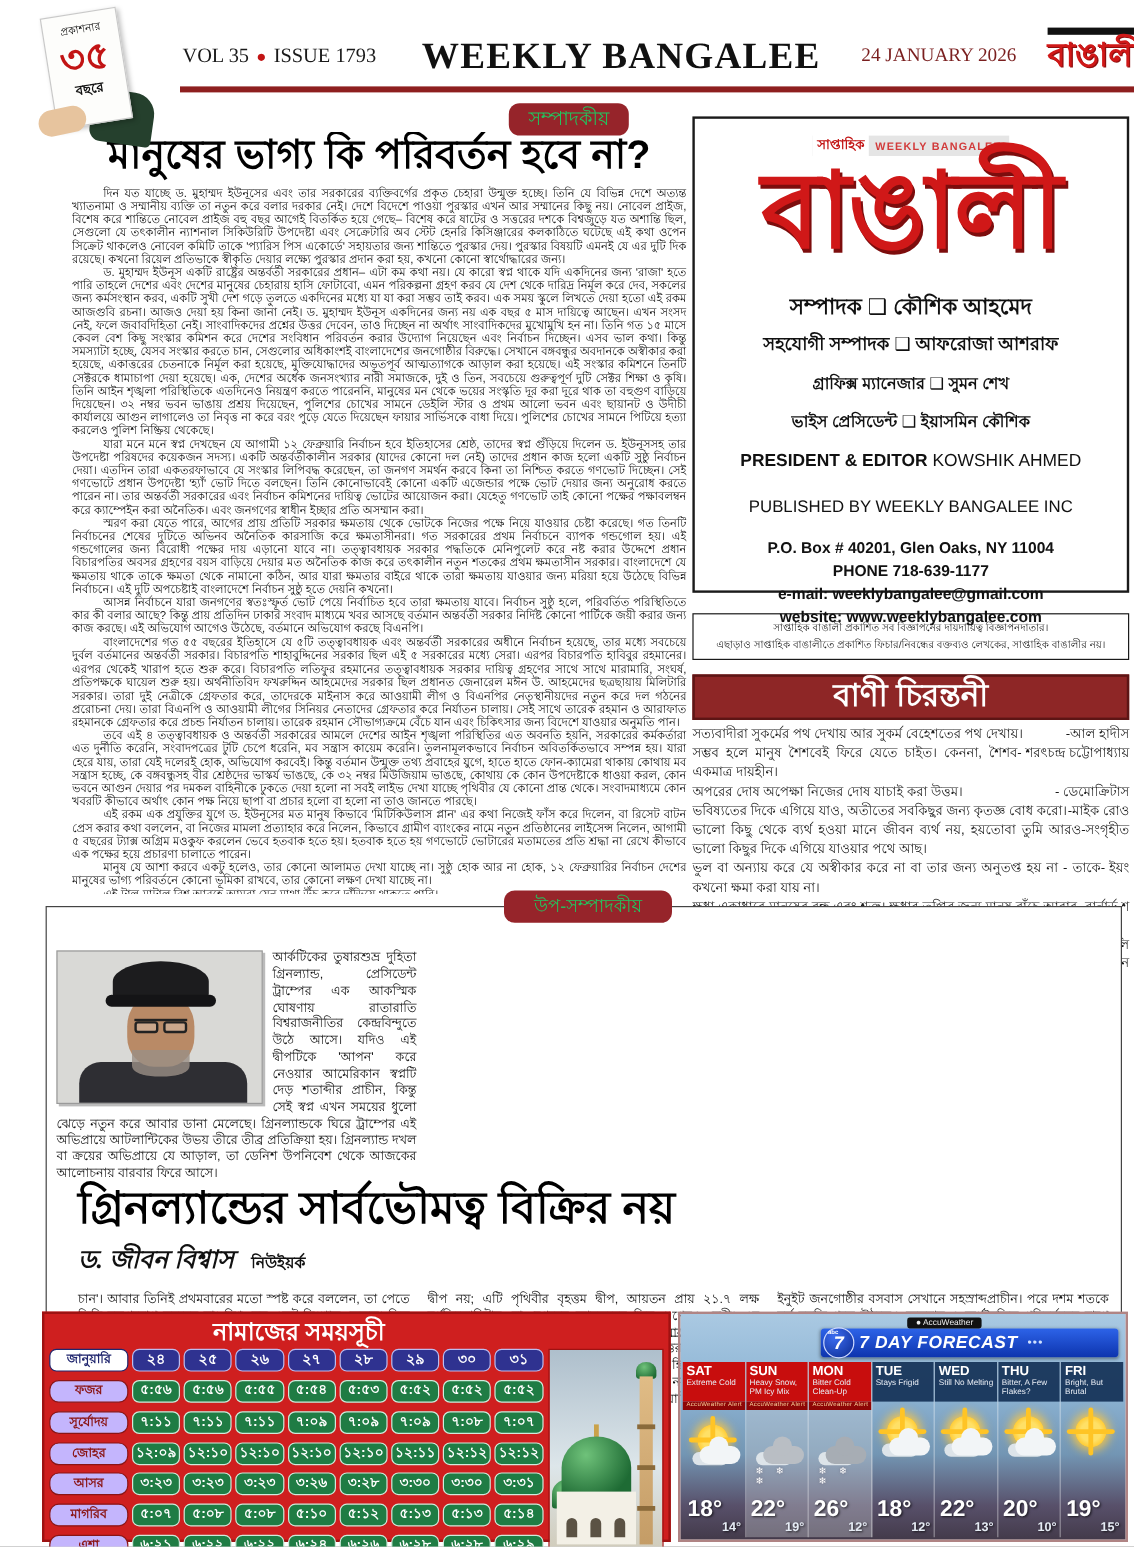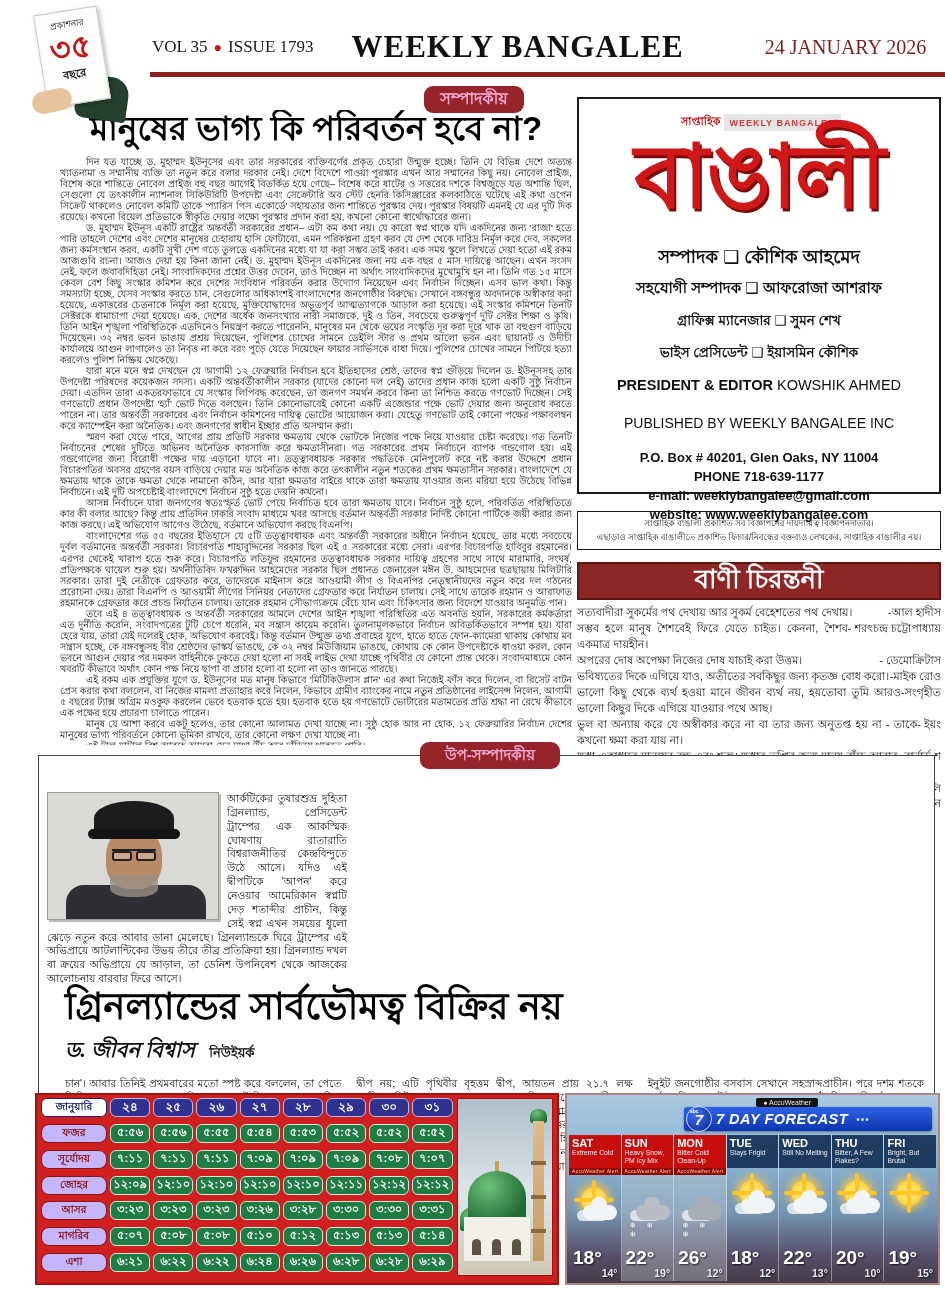--- a/index.html
+++ b/index.html
@@ -13,27 +13,27 @@
   .hand-paper { position:absolute; left:28px; top:6px; width:64px; height:94px; background:#fdfdfb; border:1px solid #c9c9c9; transform:rotate(-9deg); box-shadow:2px 2px 4px rgba(0,0,0,.25); text-align:center; padding-top:6px; }
   .hand-paper .t1 { font-size:9px; color:#111; }
   .hand-paper .t2 { font-size:32px; font-weight:bold; color:#c21414; line-height:1.05; }
   .hand-paper .t3 { font-size:11px; font-weight:bold; color:#111; }
   .hand-sleeve { position:absolute; right:14px; bottom:2px; width:52px; height:44px; background:#25402d; border-radius:10px 18px 4px 10px; transform:rotate(8deg); }
   .hand-skin { position:absolute; left:20px; bottom:10px; width:40px; height:22px; background:#e7c49e; border-radius:12px; transform:rotate(-12deg); }
   .hdr-row { position:absolute; left:152px; right:8px; top:22px; height:50px; display:flex; align-items:center; }
   .vol-issue { font-family:"Liberation Serif","DejaVu Serif",serif; font-size:17px; color:#1a1a1a; white-space:nowrap; }
   .vol-dot { color:#c21414; font-size:14px; padding:0 6px; }
   .masthead-title { font-family:"Liberation Serif","DejaVu Serif",serif; font-weight:bold; font-size:31px; letter-spacing:1px; color:#111; margin:0 34px 0 38px; white-space:nowrap; }
-  .hdr-date { font-family:"Liberation Serif","DejaVu Serif",serif; font-size:20px; color:#7a1f1f; white-space:nowrap; margin-right:26px;margin-left:47px; }
+  .hdr-date { font-family:"Liberation Serif","DejaVu Serif",serif; font-size:16px; color:#7a1f1f; white-space:nowrap; margin-right:26px; }
   .mini-logo { width:86px; height:48px; background:#fff; text-align:center; position:relative; }
   .mini-logo .bar { height:6px; background:#111; }
   .mini-logo .bl { font-size:27px; font-weight:bold; color:#d01818; line-height:1.3; text-shadow:1px 1px 0 #8e0e0e; }
 
   
-  .badge { position:absolute; background:#96242a; color:#f9a8d4; border-radius:9px; display:flex; align-items:center; justify-content:center; font-weight:bold; z-index:5; }
+  .badge { position:absolute; background:#96242a; color:#22c55e; border-radius:9px; display:flex; align-items:center; justify-content:center; font-weight:normal; z-index:5; }
   #ed-badge { left:424px; top:86px; width:100px; height:27px; font-size:16px; }
   #sub-badge { left:420px; top:742px; width:140px; height:27px; font-size:15px; }
 
   
   .editorial { position:absolute; left:60px; top:110px; width:512px; height:635px; overflow:hidden; }
   .ed-headline { font-size:33px; font-weight:bold; color:#000; text-align:center; line-height:1.15; margin-bottom:8px; }
   .ed-body p { font-size:9.5px; line-height:1.16; text-align:justify; text-indent:26px; color:#111; }
 
   
   .sidebar { position:absolute; left:577px; top:97px; width:364px; }
@@ -247,20 +247,21 @@
           <div class="scol">
             <span>ইনুইট জনগোষ্ঠীর বসবাস সেখানে সহস্রাব্দপ্রাচীন। পরে দশম শতকে নর্স বসতি গড়ে উঠলেও জলবায়ু ও অর্থনৈতিক পরিবর্তনের চাপে তা বিলুপ্ত হয়। গ্রিনল্যান্ড সংকটে সবচেয়ে তাৎপর্যপূর্ণ প্রতিক্রিয়া শুধু কোপেনহেগেন বা নুক থেকে আসেনি, এসেছে ওয়াল স্ট্রিট থেকেও। ট্রাম্প যখন মিত্রদের ওপর শুল্ক আরোপের হুমকি দিলেন এবং আঞ্চলিক 'অধিগ্রহণ'-এর ভাষা ছুঁড়লেন, তখন বাজারে তীব্র পতন হলো। ২০ জানুয়ারি এসঅ্যান্ডপি-৫০০ প্রায় ২.১%, নাসডাক ২.৪%, আর ডাউজোনস প্রায় ১.৮% নেমে যায়। রয়টার্স একে</span>
             <span class="cont">শেষাংশ ৩৪ পাতায়</span>
           </div>
         </div>
       </div>
     </div>
   </div>
 
   <div class="prayer">
+    <div class="prayer-title">নামাজের সময়সূচী</div>
     <div class="prayer-flex">
       <div class="ptable" id="prayer-table">
           <div class="pcell p-month">জানুয়ারি</div>
           <div class="pcell p-date">২৪</div>
           <div class="pcell p-date">২৫</div>
           <div class="pcell p-date">২৬</div>
           <div class="pcell p-date">২৭</div>
           <div class="pcell p-date">২৮</div>
           <div class="pcell p-date">২৯</div>
           <div class="pcell p-date">৩০</div>

